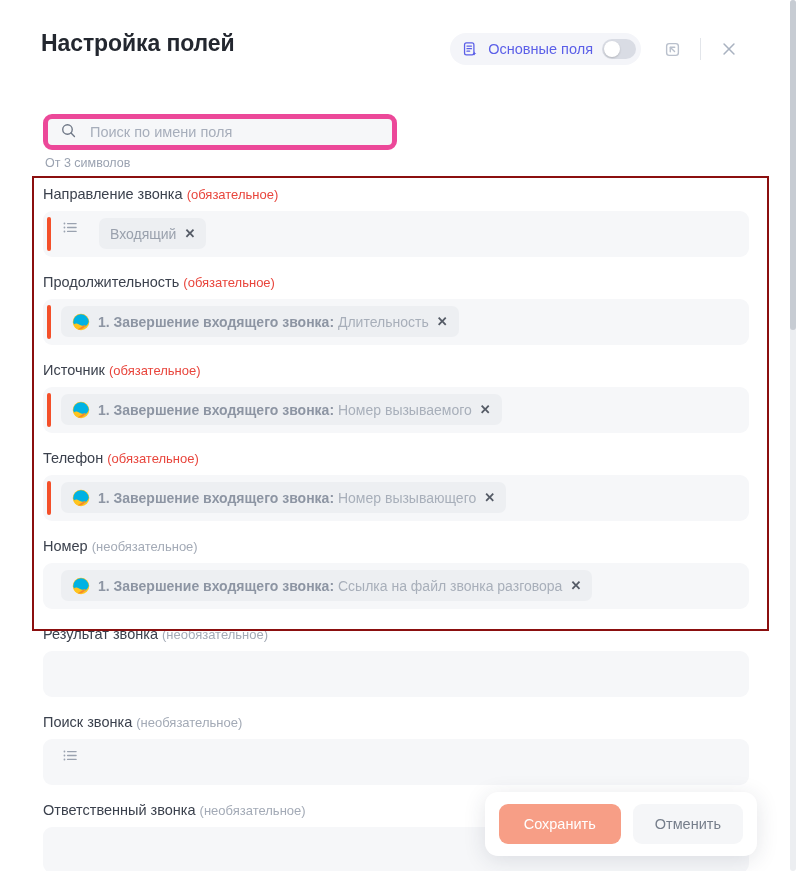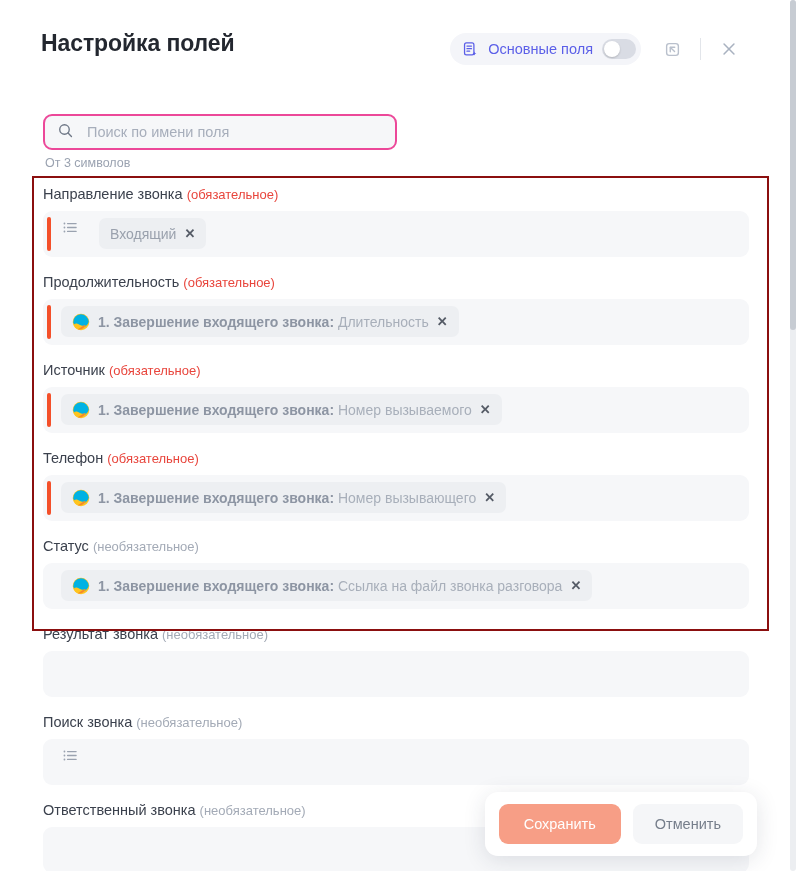--- a/index.html
+++ b/index.html
@@ -108,21 +108,21 @@
   .search-wrap {
     position: absolute;
     left: 43px; top: 114px;
     width: 354px;
   }
   .search-box {
     display: flex;
     align-items: center;
     height: 36px;
     background: #f6f7f9;
-    border: 2px solid #ec4899;
+    border: 5px solid #ec4899;
     border-radius: 9px;
     padding: 0 12px;
     gap: 11px;
   }
   .search-box input {
     border: none;
     outline: none;
     background: transparent;
     font-family: "Liberation Sans", sans-serif;
     font-size: 14.5px;
@@ -382,21 +382,21 @@
   <path d="M2.4 15.5c2.6-2.6 5.4-1 7.6.2 2.5 1.4 5.2 2.2 8.2.2-1.8 4-5.4 6.6-9.3 6.1-2.9-.4-5.4-3.1-6.5-6.5z" fill="#ffc41e"></path>
   <path d="M9.5 20.6c2.6-1.4 5-4.2 8.7-4.7-1.8 3.8-5.3 6.3-9 6.2-1 0-1.5-.9.3-1.5z" fill="#f6882b"></path>
 </svg>
             </span>
             <span class="chip-text"><span class="chip-prefix">1. Завершение входящего звонка:</span> <span class="chip-suffix">Номер вызывающего</span></span>
             <span class="chip-close">✕</span>
           </span>
         </div>
       </div>
       <div class="field">
-        <div class="field-label"><span>Статус</span> <span class="opt">(необязательное)</span></div>
+        <div class="field-label"><span>Номер</span> <span class="opt">(необязательное)</span></div>
         <div class="field-input">
           <span class="chip">
             <span style="display: flex;">
               <svg class="amo-icon" viewBox="0 0 24 24">
   <circle cx="12" cy="12" r="11" fill="#ffc41e"></circle>
   <path d="M1.6 12.6a10.4 10.4 0 0 1 20.8-.8 11 11 0 0 1-20.8.8z" fill="#00b2e3"></path>
   <path d="M2.4 15.5c2.6-2.6 5.4-1 7.6.2 2.5 1.4 5.2 2.2 8.2.2-1.8 4-5.4 6.6-9.3 6.1-2.9-.4-5.4-3.1-6.5-6.5z" fill="#ffc41e"></path>
   <path d="M9.5 20.6c2.6-1.4 5-4.2 8.7-4.7-1.8 3.8-5.3 6.3-9 6.2-1 0-1.5-.9.3-1.5z" fill="#f6882b"></path>
 </svg>
             </span>

